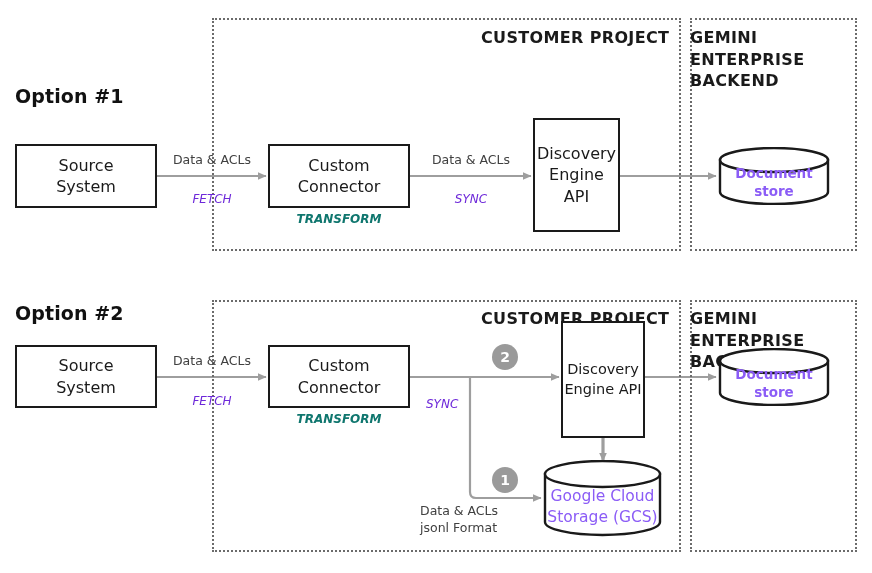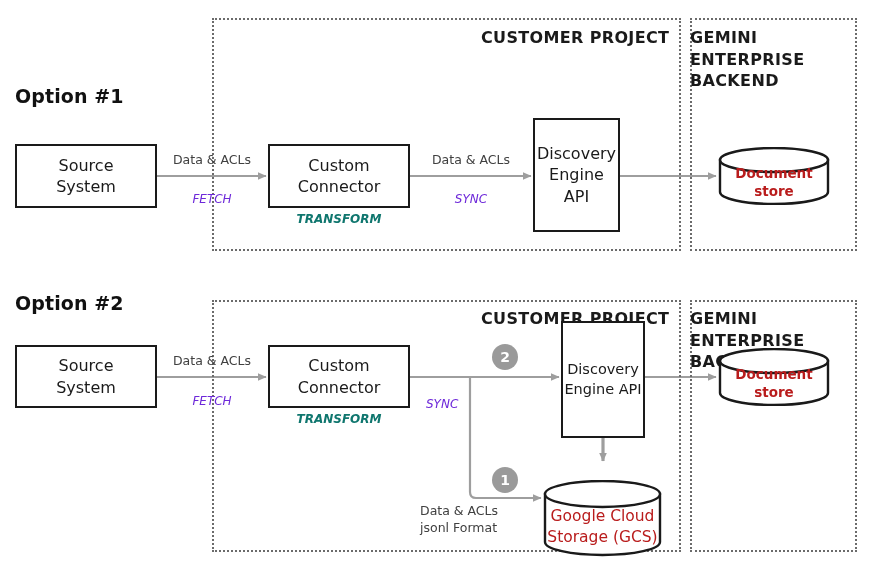--- a/index.html
+++ b/index.html
@@ -72,21 +72,21 @@
   }
   .cyl svg { display: block; width: 100%; height: 100%; }
   .cyl-label {
     position: absolute;
     left: 0;
     right: 0;
     text-align: center;
     font-size: 13.5px;
     font-weight: bold;
     line-height: 1.35;
-    color: #b91c1c;
+    color: #8b5cf6;
     white-space: pre-line;
   }
   .cyl-label.plain {
     font-weight: normal;
     font-size: 15.5px;
   }
 
   
   .conn {
     position: absolute;
@@ -196,40 +196,40 @@
     <div class="cyl-label" style="top:17px;">Document
 store</div>
   </div>
 
   <div class="edge-label" style="left:160px; top:152px; width:104px;">Data &amp; ACLs</div>
   <div class="edge-verb" style="left:160px; top:192px; width:104px; text-align:center;">FETCH</div>
 
   <div class="edge-label" style="left:414px; top:152px; width:114px;">Data &amp; ACLs</div>
   <div class="edge-verb" style="left:414px; top:192px; width:114px; text-align:center;">SYNC</div>
 
-  <div class="option-title" style="left:15px; top:292px;">Option #2</div>
+  <div class="option-title" style="left:15px; top:302px;">Option #2</div>
 
   <div class="group" style="left:212px; top:300px; width:469px; height:252px;"></div>
   <div class="group-title" style="left:481px; top:308px; width:190px;">CUSTOMER PROJECT</div>
 
   <div class="group" style="left:690px; top:300px; width:167px; height:252px;"></div>
   <div class="group-title" style="left:690px; top:308px; width:167px;">GEMINI ENTERPRISE
 BACKEND</div>
 
   <div class="node" style="left:15px; top:345px; width:142px; height:63px;">Source
 System</div>
 
   <div class="node" style="left:268px; top:345px; width:142px; height:63px;">Custom
 Connector</div>
   <div class="sub-caption" style="left:268px; top:412px; width:142px; text-align:center;">TRANSFORM</div>
 
   <div class="node small" style="left:561px; top:321px; width:84px; height:117px;">Discovery
 Engine API</div>
 
-  <div class="cyl" style="left:543px; top:480px; width:119px; height:78px;">
+  <div class="cyl" style="left:543px; top:460px; width:119px; height:78px;">
     <svg viewBox="0 0 119 78" xmlns="http://www.w3.org/2000/svg" preserveAspectRatio="none">
       <path d="M2,14 L2,62 A57.5,13 0 0 0 117,62 L117,14 Z" fill="#ffffff" stroke="#1a1a1a" stroke-width="2.4"></path>
       <ellipse cx="59.5" cy="14" rx="57.5" ry="13" fill="#ffffff" stroke="#1a1a1a" stroke-width="2.4"></ellipse>
     </svg>
     <div class="cyl-label plain" style="top:26px;">Google Cloud
 Storage (GCS)</div>
   </div>
 
   <div class="cyl" style="left:718px; top:348px; width:112px; height:58px;">
     <svg viewBox="0 0 112 58" xmlns="http://www.w3.org/2000/svg" preserveAspectRatio="none">

